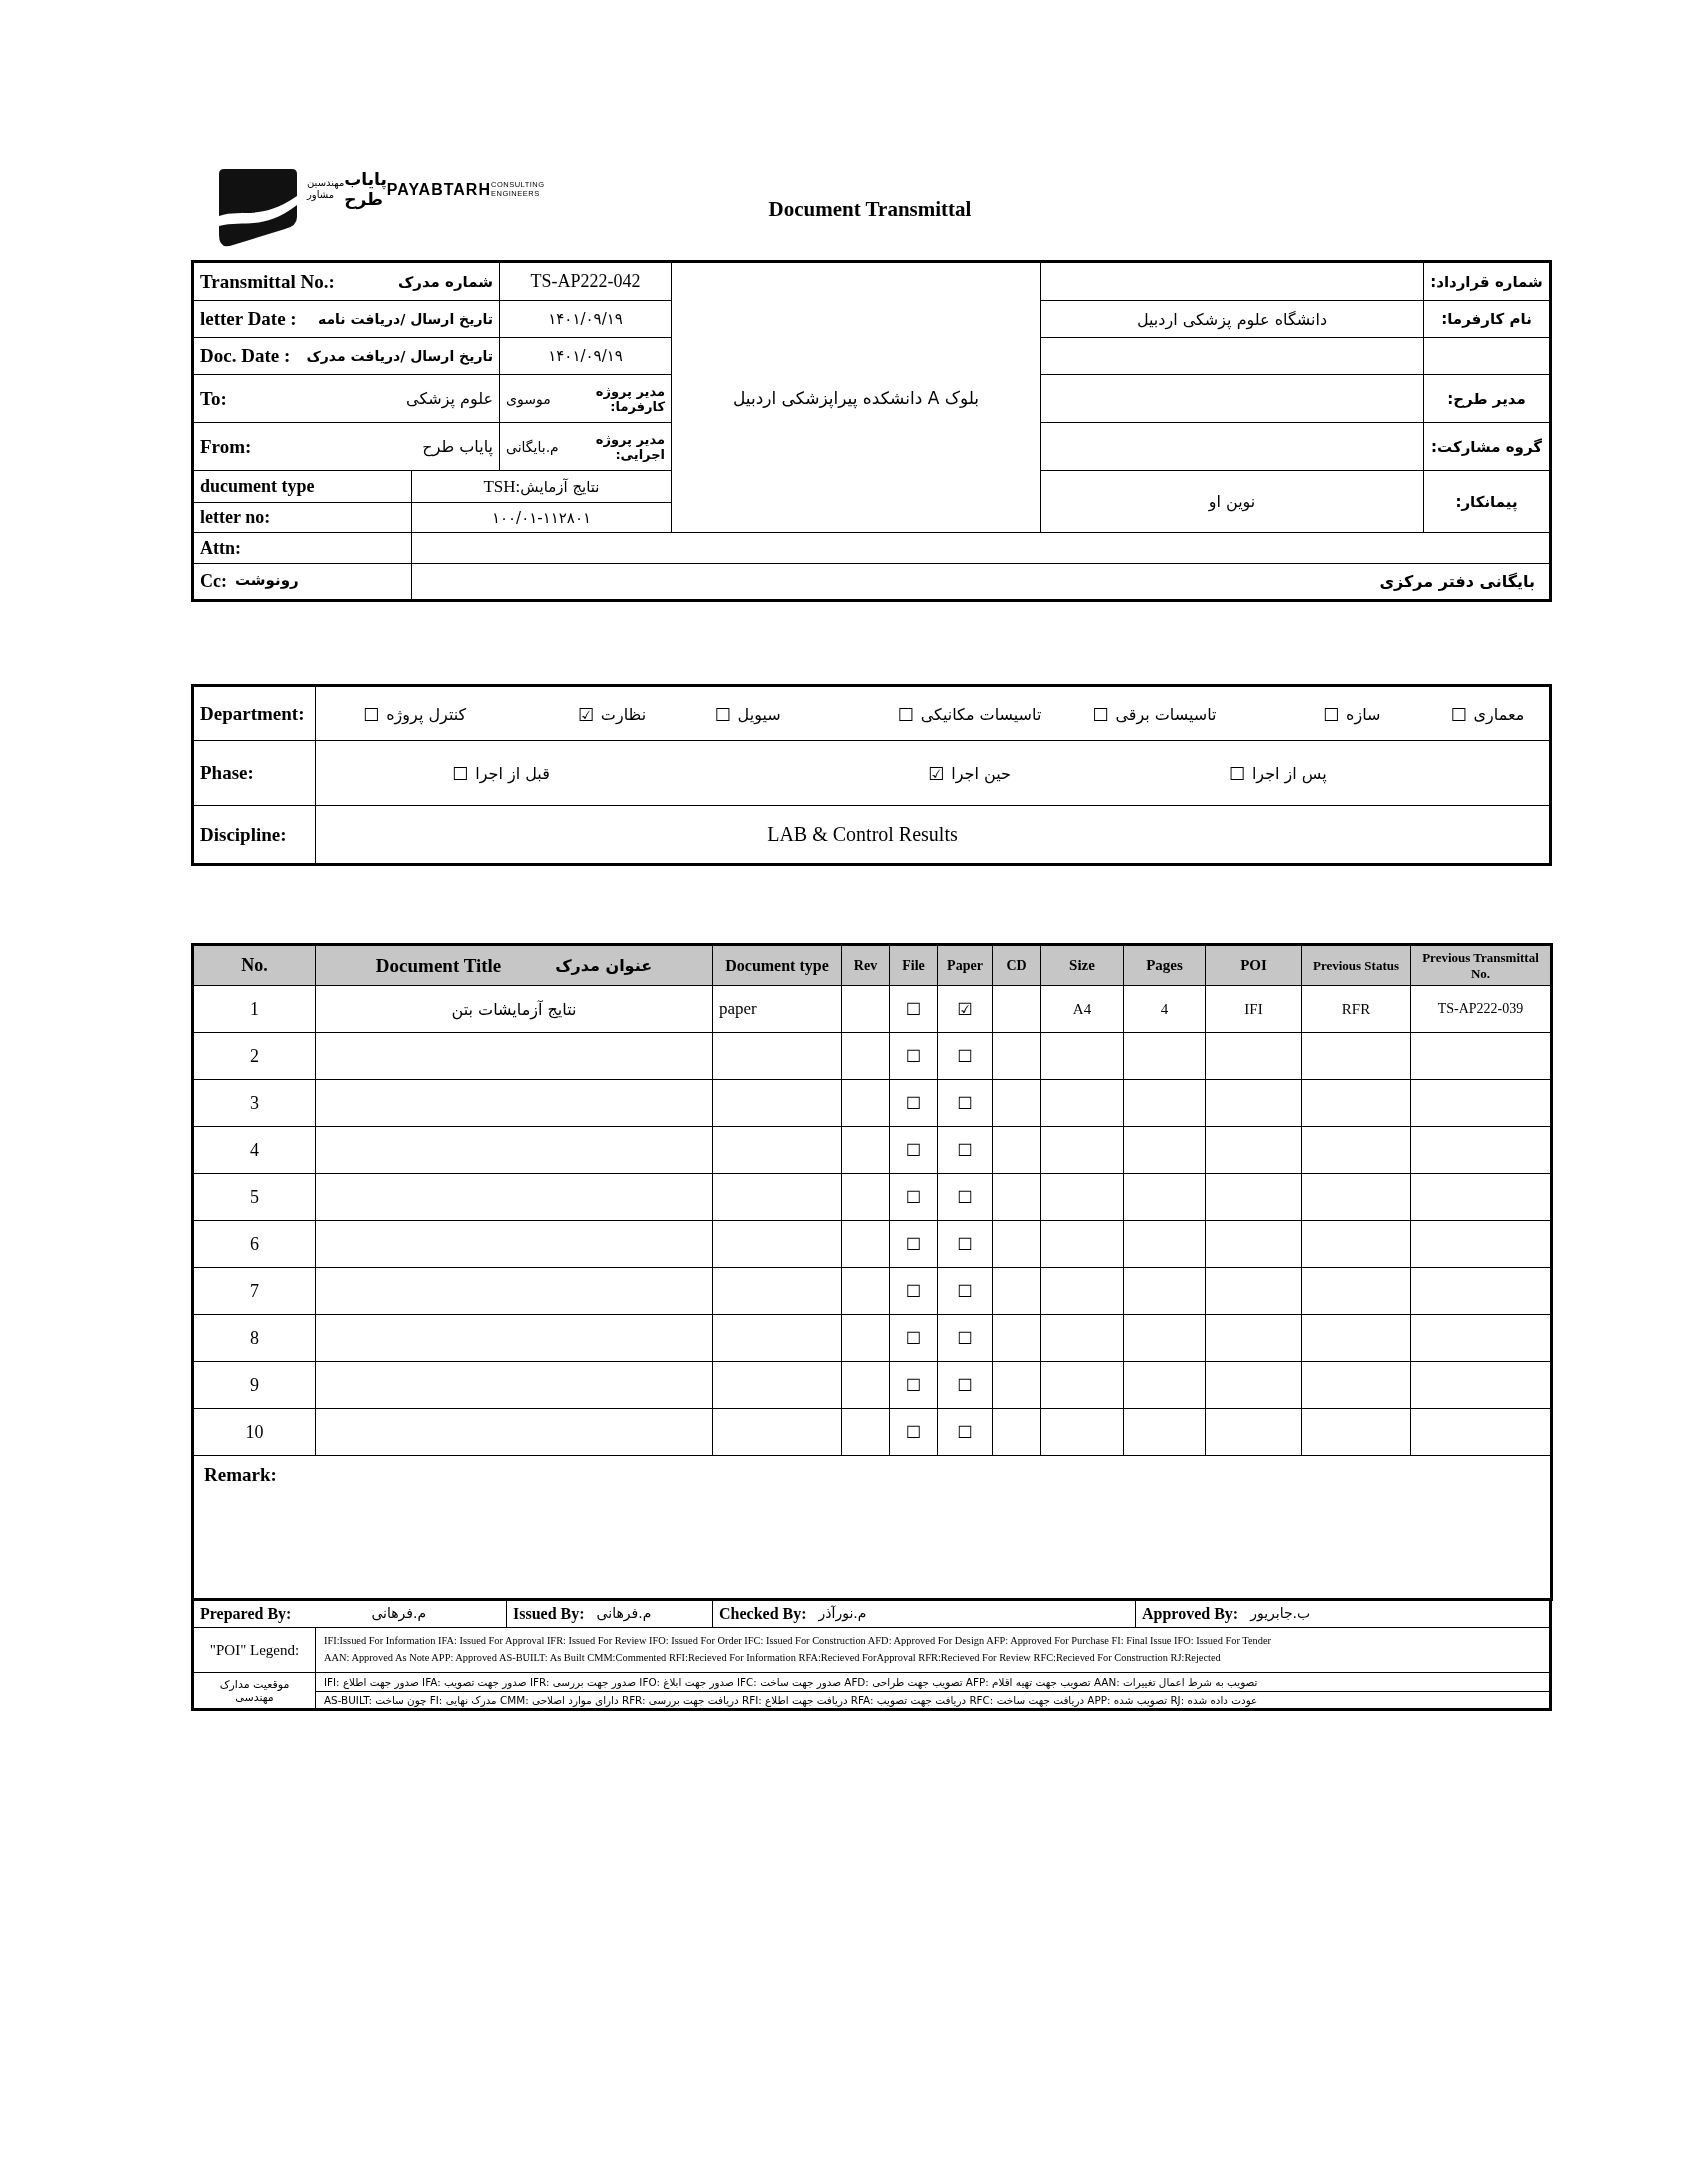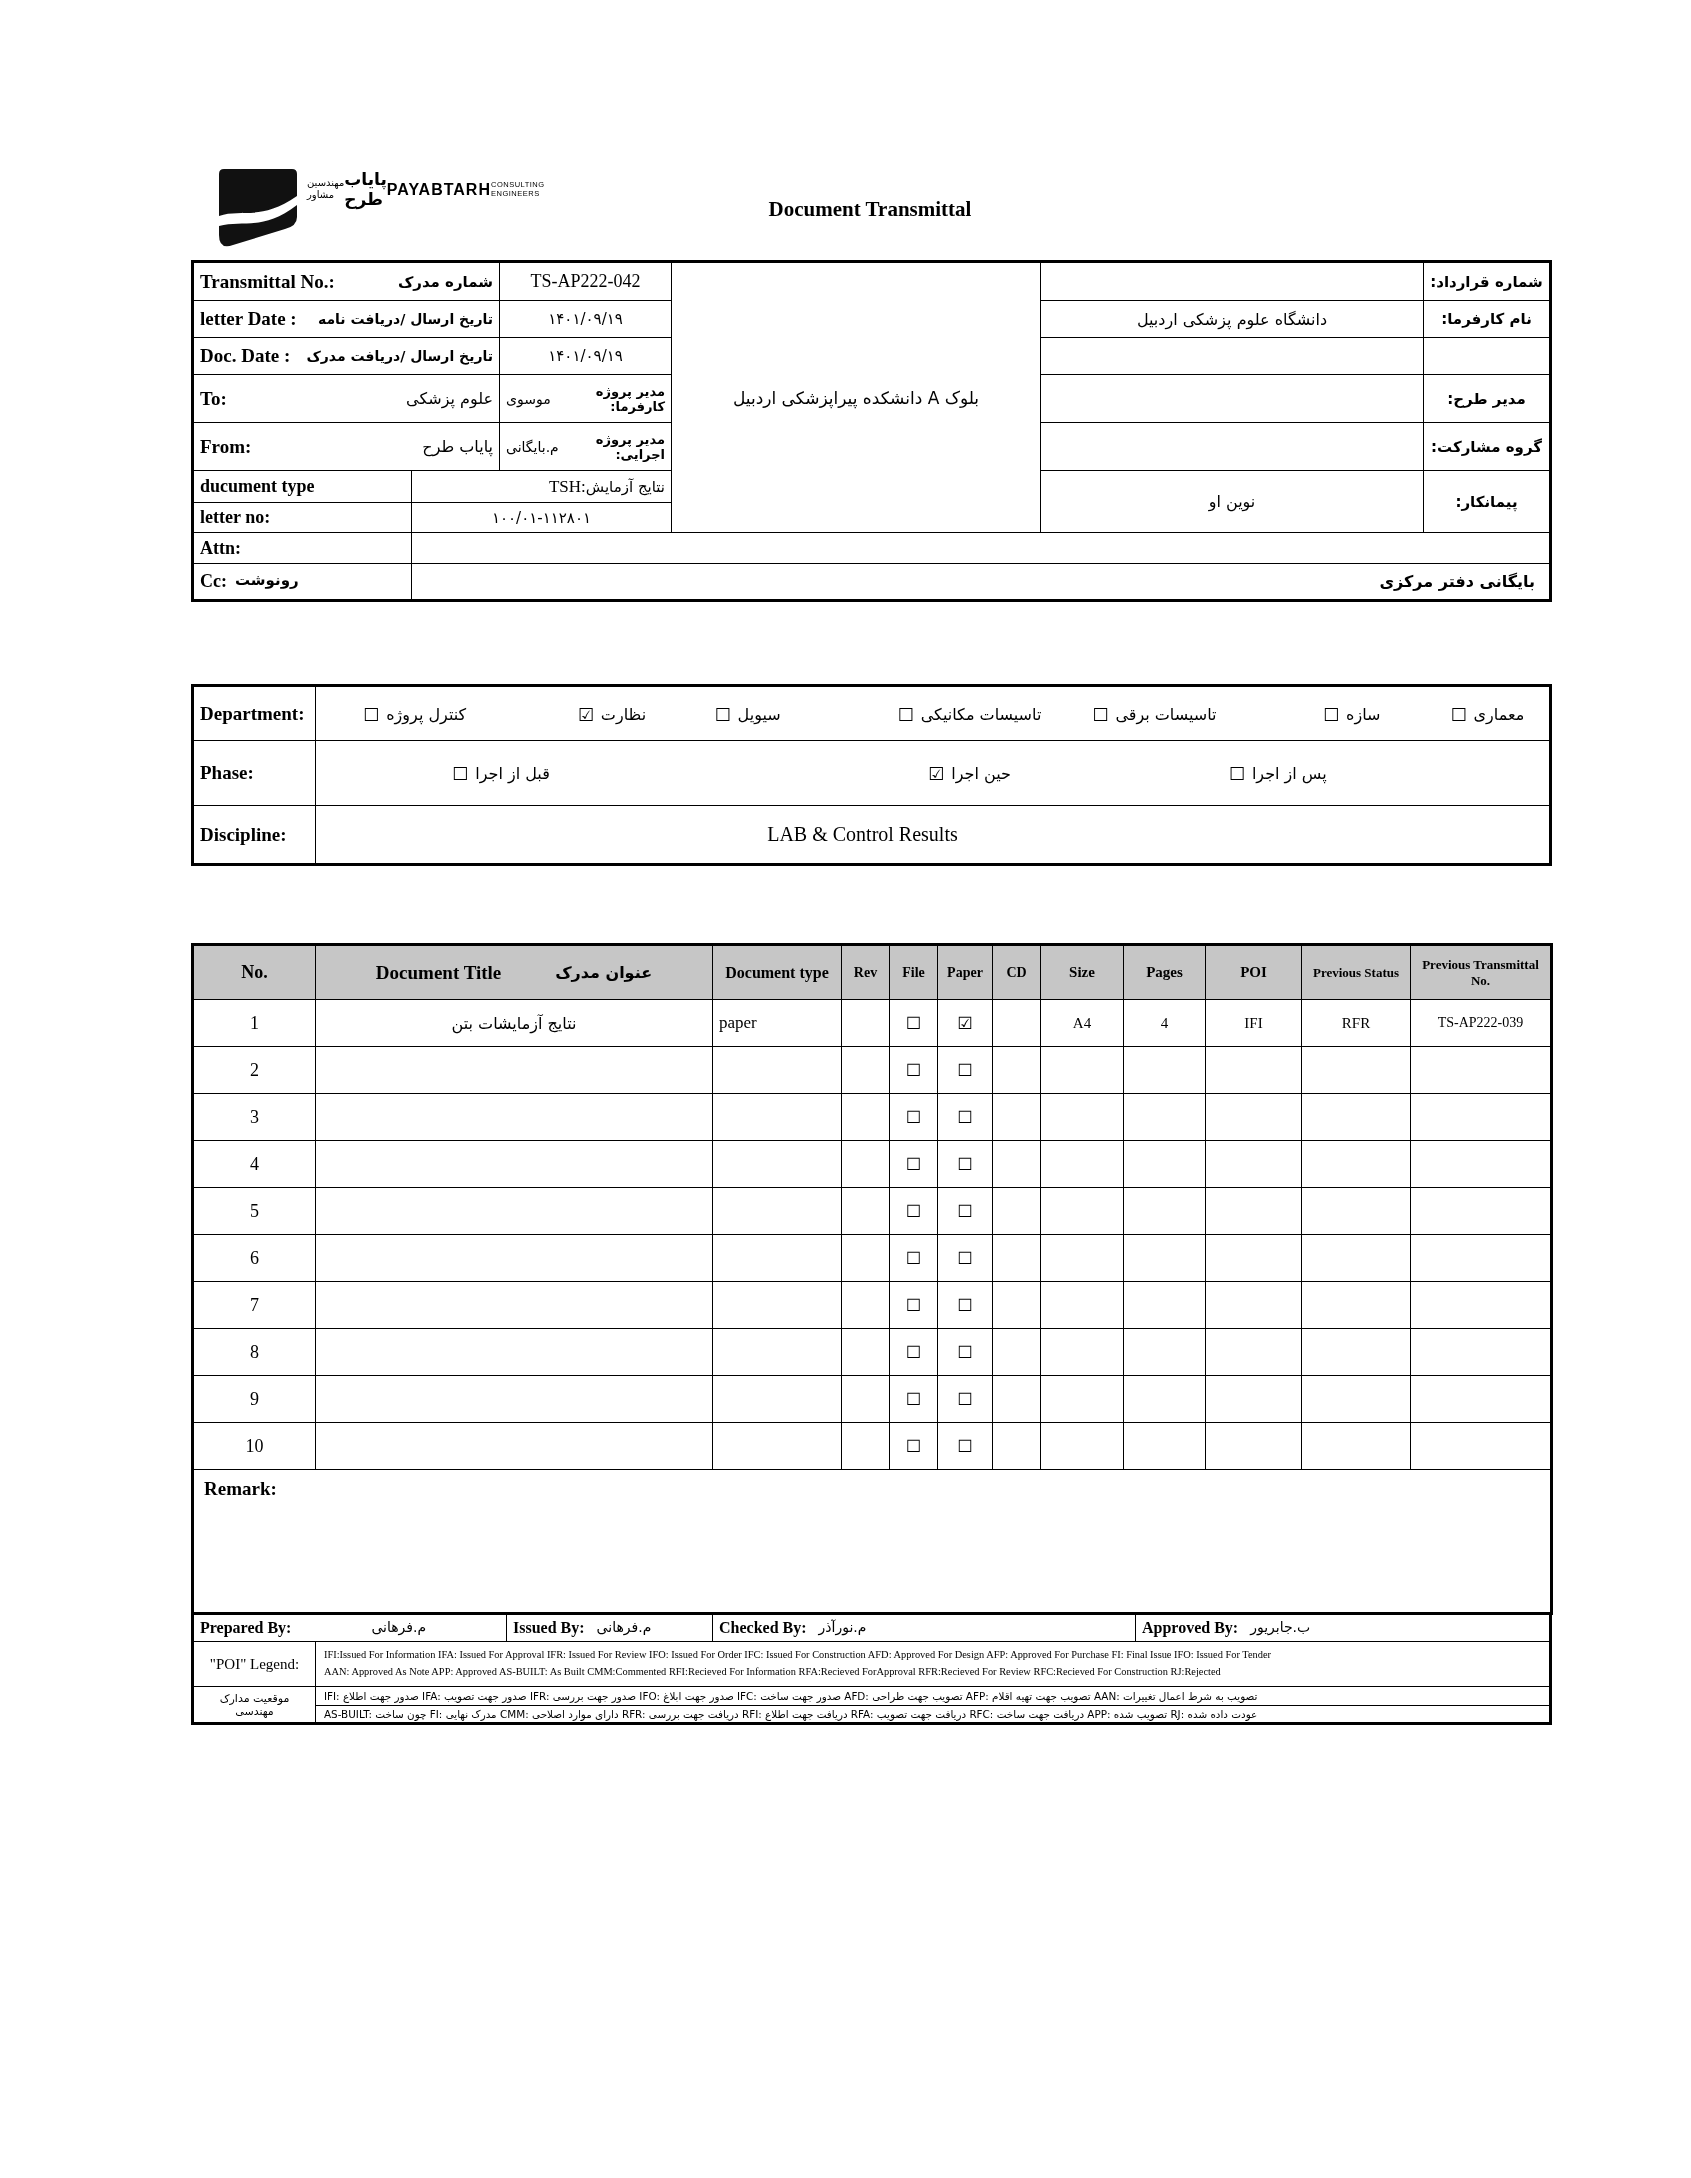--- a/index.html
+++ b/index.html
@@ -10,21 +10,21 @@
   td{border:1.5px solid #000;padding:0 6px;vertical-align:middle;overflow:hidden}
   .ser{font-family:"Liberation Serif","DejaVu Sans",serif}
   .fa{font-family:"DejaVu Sans",sans-serif}
   .sans{font-family:"Liberation Sans",sans-serif}
   .b{font-weight:bold}
   .c{text-align:center}.t11{font-size:11px}.t13{font-size:13px}.t14{font-size:14px}
   .t15{font-size:15px}.t16{font-size:16px}.t17{font-size:17px}.t18{font-size:18px}
   .t19{font-size:19px}.t20{font-size:20px}.t21{font-size:21px}
   .lh{line-height:1.2}
   .split{display:flex;justify-content:space-between;align-items:center;gap:4px}
-  .spread{display:flex;justify-content:flex-end;align-items:center}
+  .spread{display:flex;justify-content:center;align-items:center}
   .zone{position:relative;padding:0}
   .opt{position:absolute;top:50%;transform:translate(-50%,-50%);display:flex;align-items:center;gap:7px;white-space:nowrap}
   .hd td{background:#c6c6c6}
   .ttl{display:flex;justify-content:space-evenly;align-items:center}
   .top{vertical-align:top;padding:8px 10px}
   .by{display:flex;align-items:flex-start;gap:12px;white-space:nowrap;overflow:hidden}
   .g80{gap:80px}
   .tiny-en{font-family:"Liberation Serif",serif;font-size:10.4px;line-height:1.6;padding:2px 8px;white-space:nowrap;overflow:hidden}
   .tiny-fa{font-size:10.4px;padding:0 8px;white-space:nowrap;overflow:hidden;font-family:"DejaVu Sans","Liberation Serif",sans-serif}
   .logo{position:absolute;left:219px;top:169px;display:flex;gap:10px;align-items:flex-start}
@@ -240,21 +240,21 @@
         <col style="width:48px">
           <col style="width:55px">
           <col style="width:48px">
           <col style="width:83px">
         <col style="width:82px">
           <col style="width:96px">
           <col style="width:109px">
           <col style="width:141px">
       </colgroup>
       <thead>
-        <tr class="hd" style="height:55px">
+        <tr class="hd" style="height:41px">
           <td class="c ser b t18">No.</td>
           <td>
             <div class="ttl">
               <span class="ser b t19">Document Title</span>
               <span class="fa b t16">عنوان مدرک</span>
             </div>
           </td>
           <td class="c ser b t16">Document type</td>
           <td class="c ser b t14">Rev</td>
           <td class="c ser b t14">File</td>

